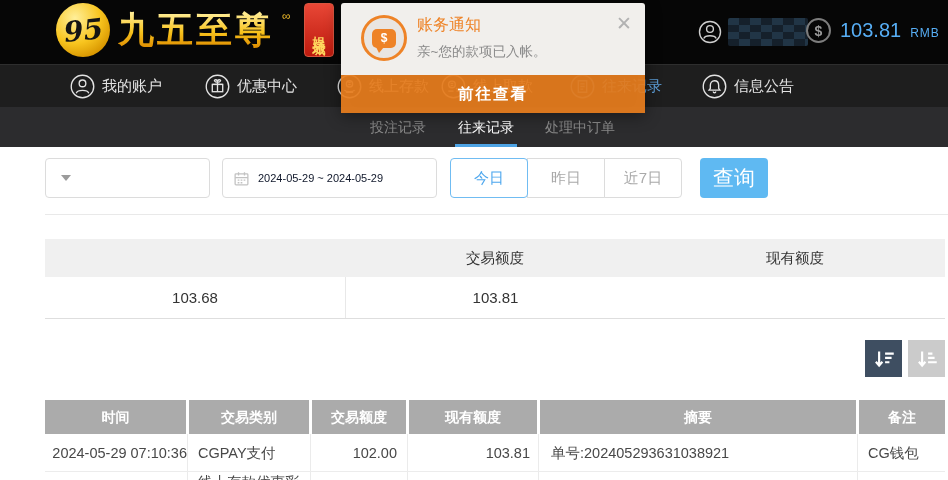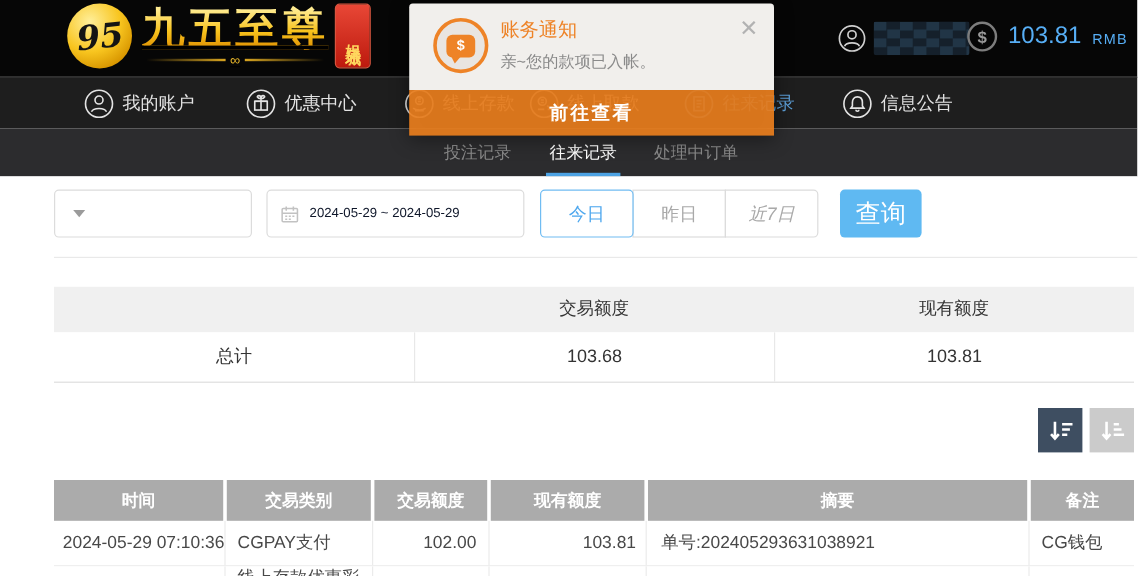--- a/index.html
+++ b/index.html
@@ -8,21 +8,21 @@
   .page { position: relative; width: 948px; height: 480px; overflow: hidden; background: #fff; }
 
   
   .topbar { position: absolute; left:0; top:0; width:948px; height:64px; background:#060606; }
   .logo { position:absolute; left:56px; top:3px; display:flex; align-items:center; cursor:pointer; }
   .logo-circle { width:54px; height:54px; border-radius:50%;
     background: radial-gradient(circle at 35% 28%, #ffef9a, #f8c51f 48%, #d89600 78%, #a86e00);
     display:flex; align-items:center; justify-content:center; }
   .logo-circle span { font-family:"DejaVu Serif", serif; font-style:italic; font-weight:bold;
     font-size:28px; color:#141414; transform:rotate(-6deg); }
-  .logo-main { margin-left:8px; display:flex; flex-direction:column;text-decoration:underline; }
+  .logo-main { margin-left:8px; display:flex; flex-direction:row; }
   .logo-title { font-size:36px; font-weight:bold; letter-spacing:3px; line-height:40px;
     background:linear-gradient(180deg,#ffeb90 10%,#f8c31d 55%,#dd8c00 95%);
     -webkit-background-clip:text; background-clip:text; color:transparent; }
   .logo-flourish { height:12px; display:flex; align-items:center; gap:4px; padding:0 4px; }
   .fl-line { flex:1; height:2px; }
   .fl-line.l { background:linear-gradient(90deg, rgba(217,165,32,0), #d9a520); }
   .fl-line.r { background:linear-gradient(270deg, rgba(217,165,32,0), #d9a520); }
   .fl-center { color:#ecb92a; font-size:12px; line-height:10px; }
   .logo-badge { margin-left:5px; width:30px; height:54px; border-radius:4px;
     background:linear-gradient(180deg,#e84736,#bd1a0e); border:1px solid #d8553f;
@@ -70,21 +70,21 @@
   .date-box { position:absolute; left:222px; top:11px; width:215px; height:40px;
     border:1px solid #dcdcdc; border-radius:4px; background:#fff; display:flex; align-items:center;
     gap:8px; padding:0 10px; cursor:pointer; }
   .date-box .val { font-size:11px; color:#0f172a; white-space:nowrap; }
 
   .qgroup { position:absolute; left:450px; top:11px; height:40px; display:flex; }
   .qbtn { width:78px; height:40px; background:#fff; border:1px solid #dcdcdc; font-size:15px;
     color:#a9a9a9; display:flex; align-items:center; justify-content:center; cursor:pointer; }
   .qbtn + .qbtn { margin-left:-1px; }
   .qbtn.first { border-radius:4px 0 0 4px; }
-  .qbtn.last  { border-radius:0 4px 4px 0;font-style:italic; }
+  .qbtn.last  { border-radius:0 4px 4px 0; }
   .qbtn.active { border-color:#70bcf2; color:#4da7ee; position:relative; z-index:2; border-radius:4px; }
 
   .search-btn { position:absolute; left:700px; top:11px; width:68px; height:40px;
     background:#5fb9f2; border:none; border-radius:4px; color:#fff; font-size:21px;
     display:flex; align-items:center; justify-content:center; cursor:pointer; }
 
   .divider { position:absolute; left:45px; top:67px; width:903px; height:1px; background:#e9e9e9; }
 
   .summary { position:absolute; left:45px; top:92px; width:900px; }
   .sum-head { display:flex; height:38px; background:#f0f0f0; }
@@ -252,21 +252,20 @@
 
     <div class="divider"></div>
 
     <div class="summary">
       <div class="sum-head">
         <div></div>
         <div>交易额度</div>
         <div>现有额度</div>
       </div>
       <div class="sum-row">
-        <div>总计</div>
         <div>103.68</div>
         <div>103.81</div>
       </div>
     </div>
 
     <button class="sort-btn sort-desc">
       <svg width="26" height="26" viewBox="0 0 24 24" fill="none" stroke="#fff" stroke-width="2">
         <path d="M7.5 5 v12 M4.5 14.5 L7.5 18 L10.5 14.5"></path>
         <path d="M13 7 h8 M13 11 h6 M13 15 h4"></path>
       </svg>

